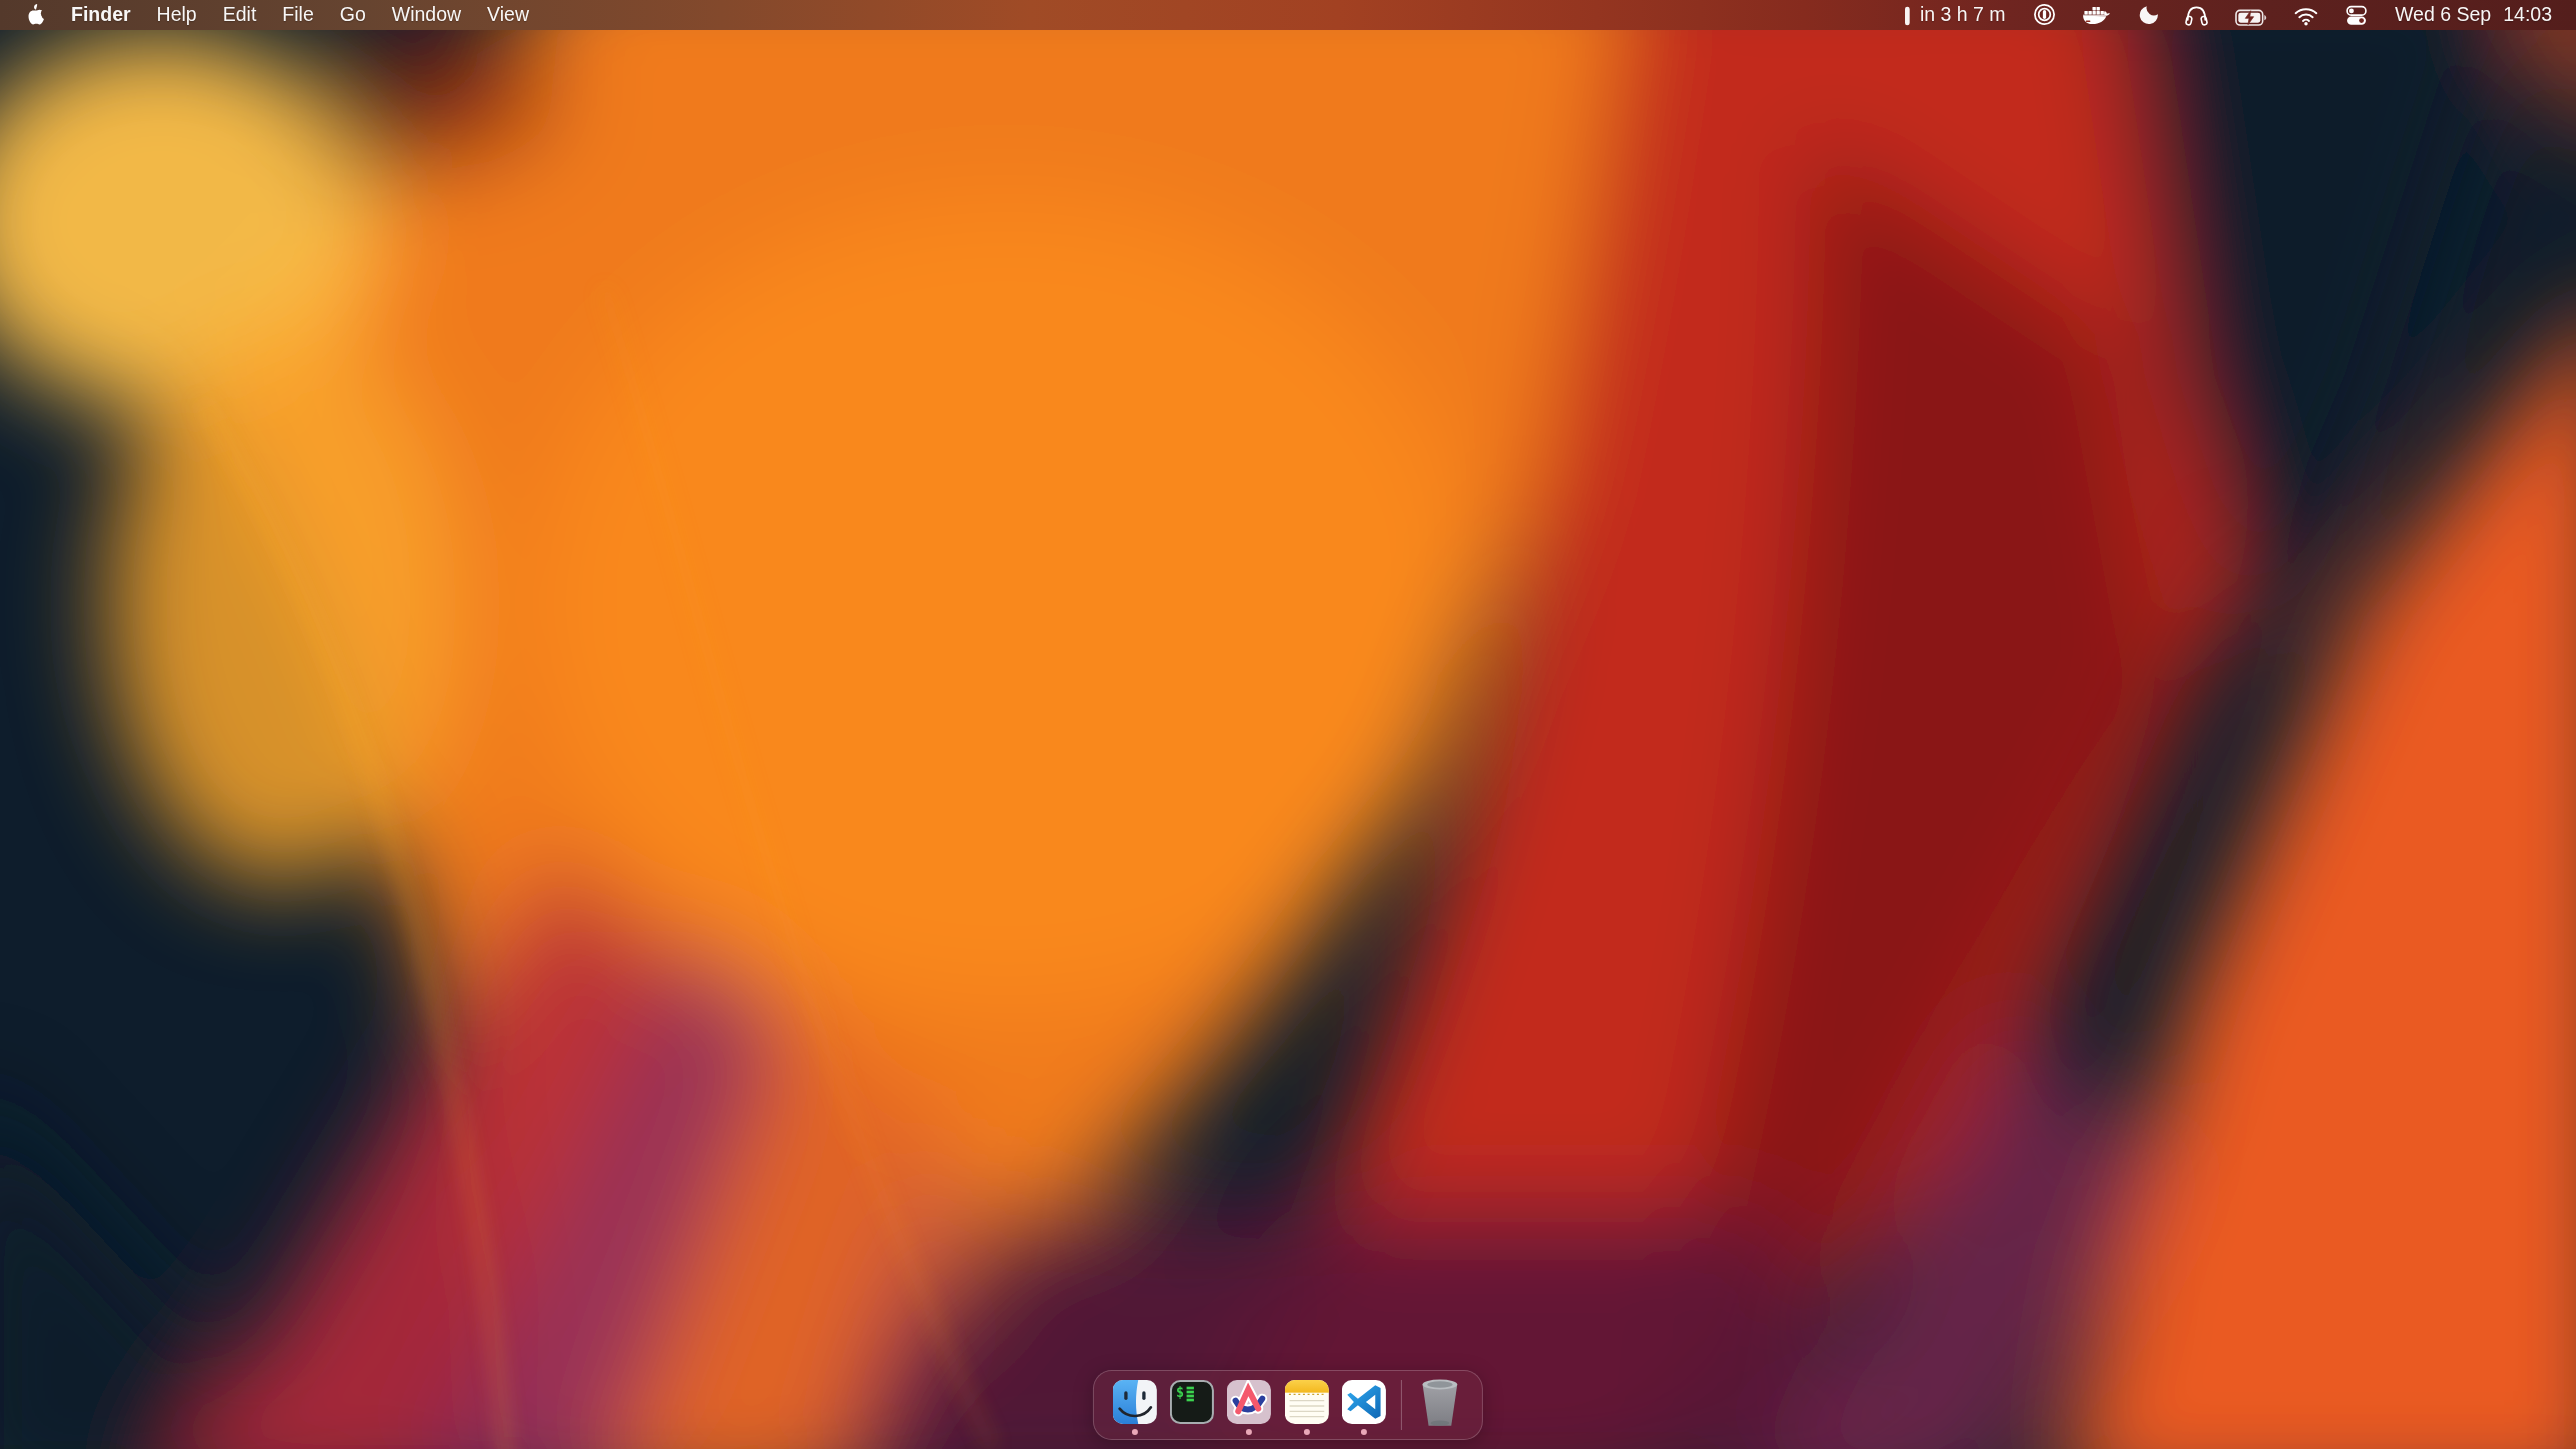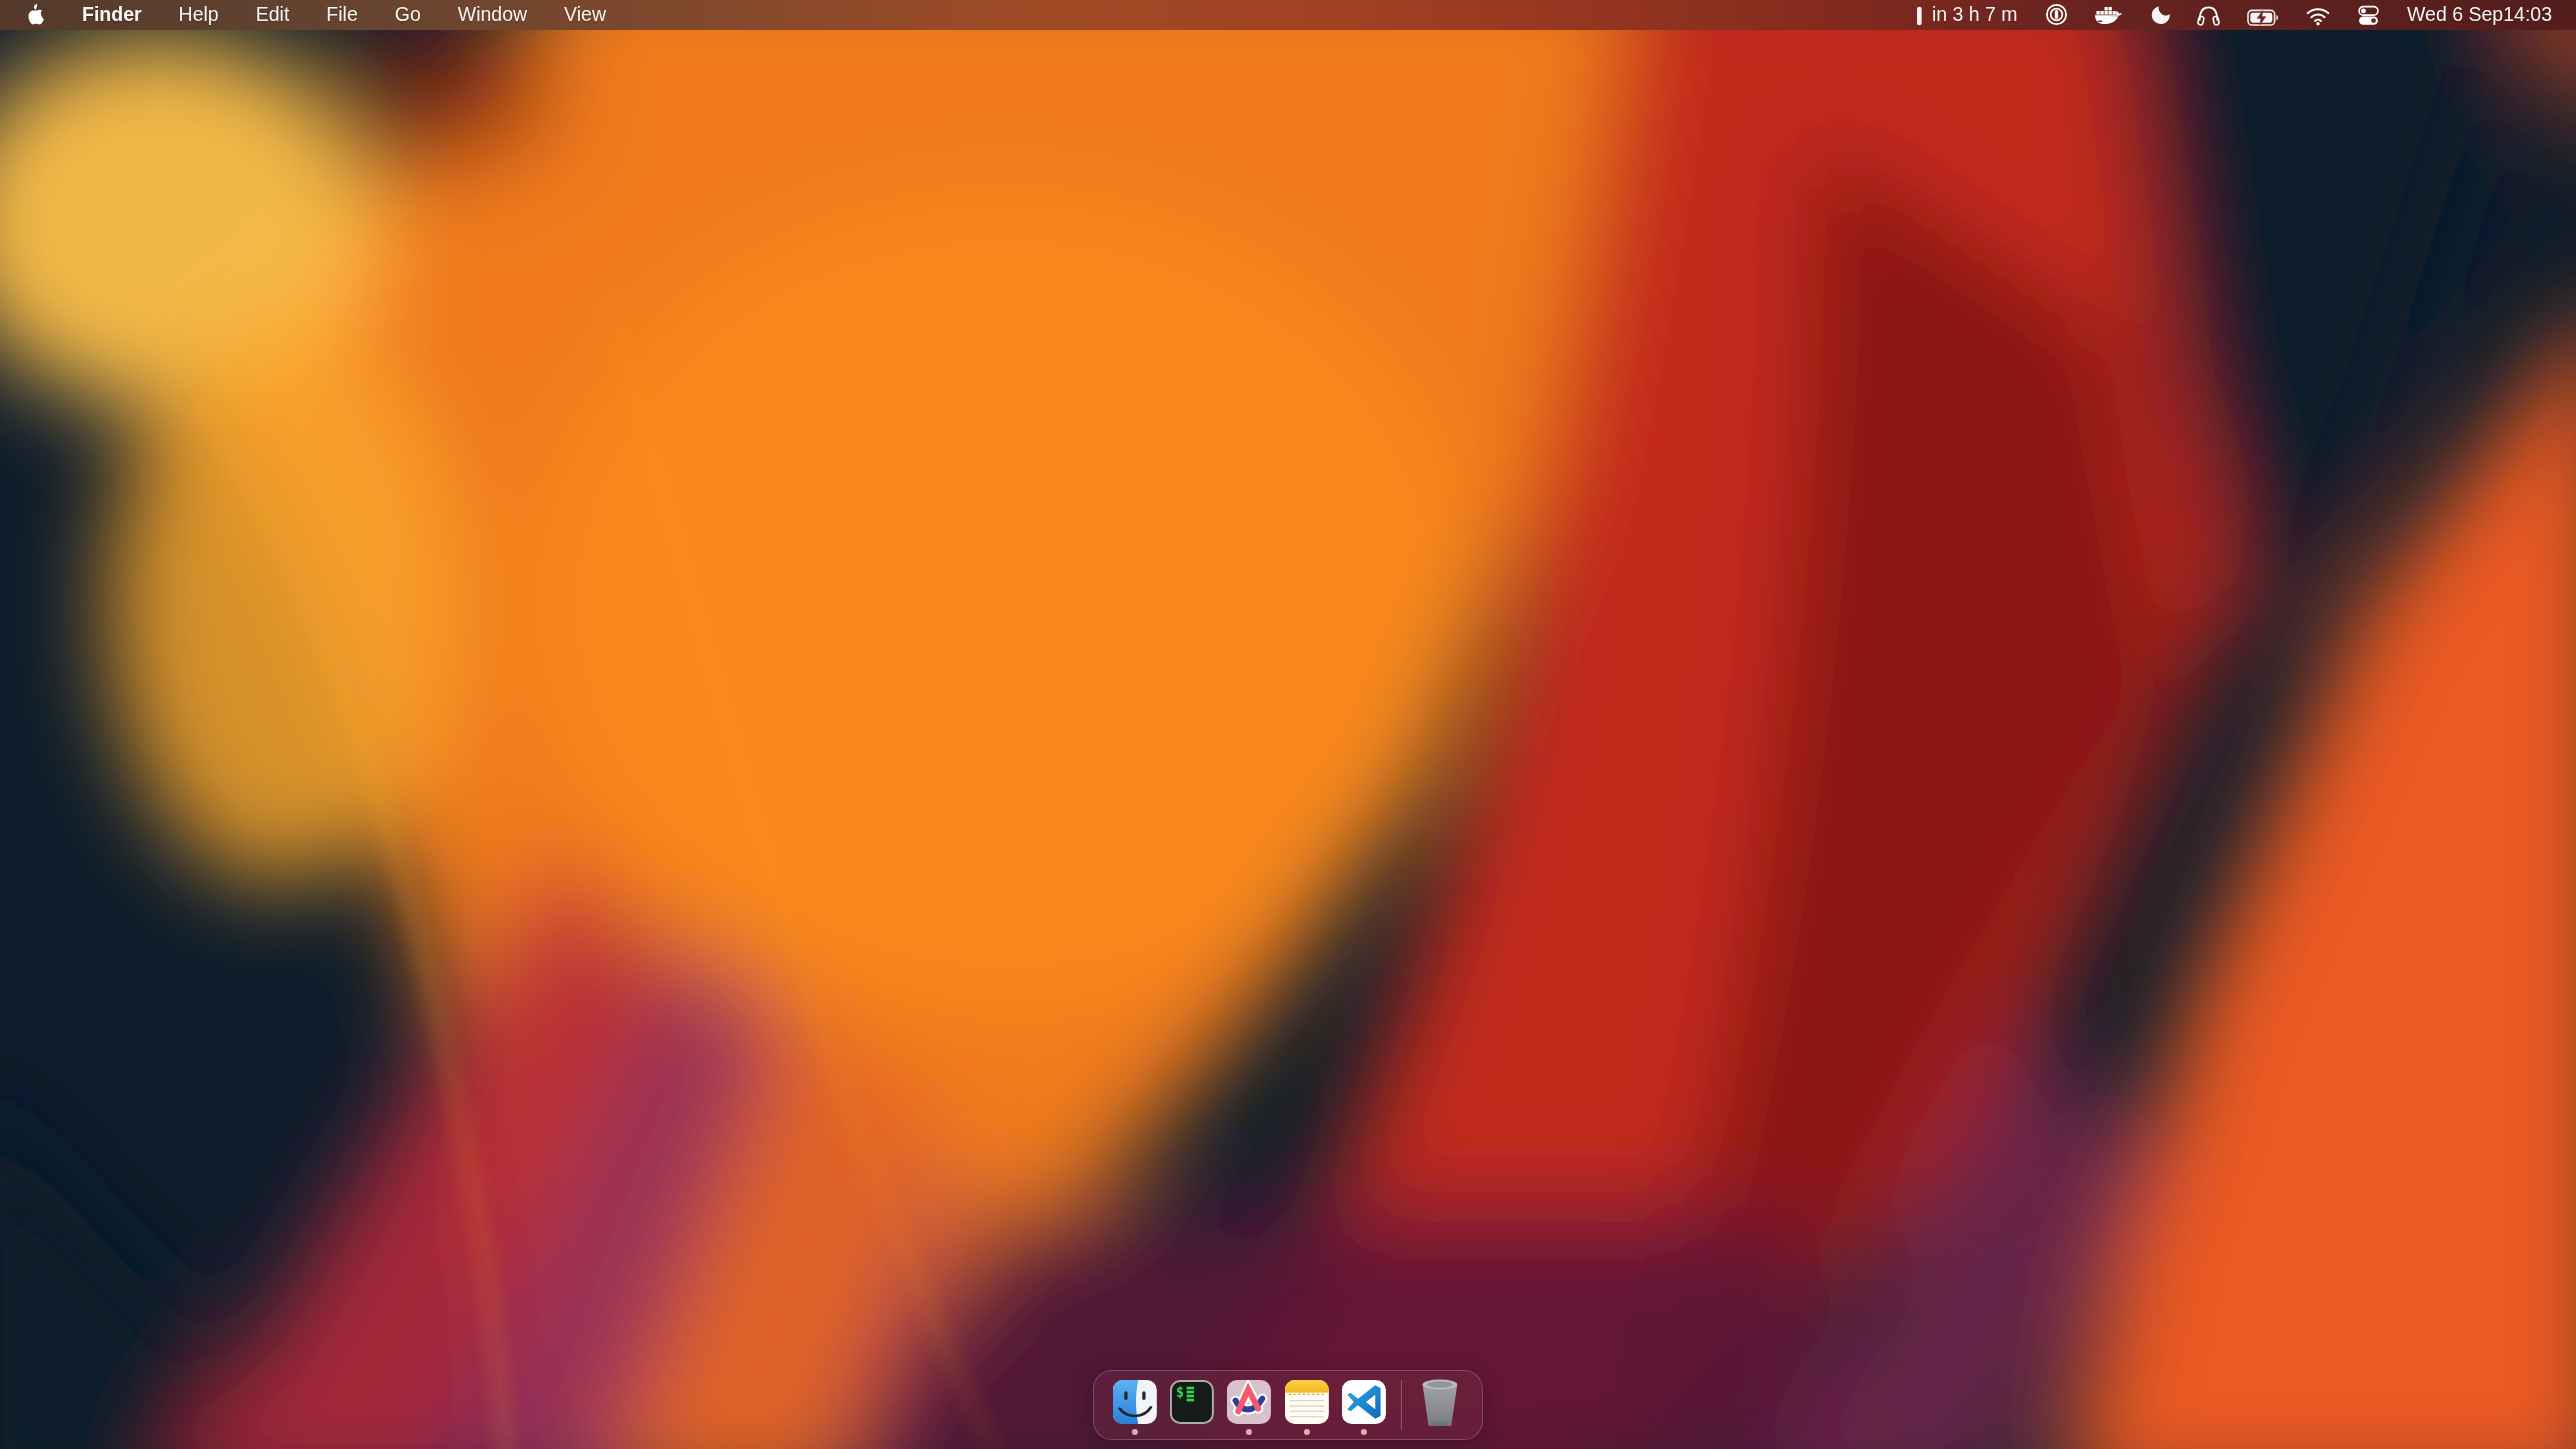--- a/index.html
+++ b/index.html
@@ -8,27 +8,27 @@
   .screen{position:relative;width:2576px;height:1449px;overflow:hidden;}
   .wallpaper{position:absolute;inset:0;width:2576px;height:1449px;display:block;}
 
   
   .menubar{position:absolute;top:0;left:0;width:2576px;height:29.5px;
     background:linear-gradient(90deg,#54392b 0%,#664430 14%,#83492c 28%,#a04b26 40%,
       #a24122 52%,#943520 62%,#862b1e 70%,#6f2520 78%,#5d211e 88%,#541e1c 100%);
     display:flex;align-items:center;justify-content:space-between;
     color:rgba(255,255,255,.96);font-size:19.5px;
     text-shadow:0 0.7px 1.3px rgba(0,0,0,.25);z-index:20;}
-  .mb-left{display:flex;align-items:center;gap:37px;padding-left:27px;}
+  .mb-left{display:flex;align-items:center;gap:26px;padding-left:27px;}
   .mb-right{display:flex;align-items:flex-end;gap:27px;padding-right:24px;}
   .mb-item{white-space:nowrap;cursor:default;}
   .mb-app{font-weight:700;}
   .mb-icon{display:flex;align-items:center;justify-content:center;}
   .mb-icon svg{display:block;}
-  .clock{display:flex;white-space:nowrap;}
+  .clock{display:flex;gap:12px;white-space:nowrap;}
 
   
   .dock{position:absolute;bottom:9.4px;left:50%;transform:translateX(-50%);
     height:68px;display:flex;align-items:flex-start;padding:0 12px;
     background:rgba(118,48,70,.34);
     border:1.3px solid rgba(255,255,255,.20);border-radius:19px;
     box-shadow:0 4px 20px rgba(0,0,0,.25);z-index:20;}
   .dock-item{position:relative;display:flex;flex-direction:column;align-items:center;
     padding:9.4px 6.7px 0 6.7px;height:68px;box-sizing:border-box;}
   .dock-icon{width:44px;height:44px;display:block;}

